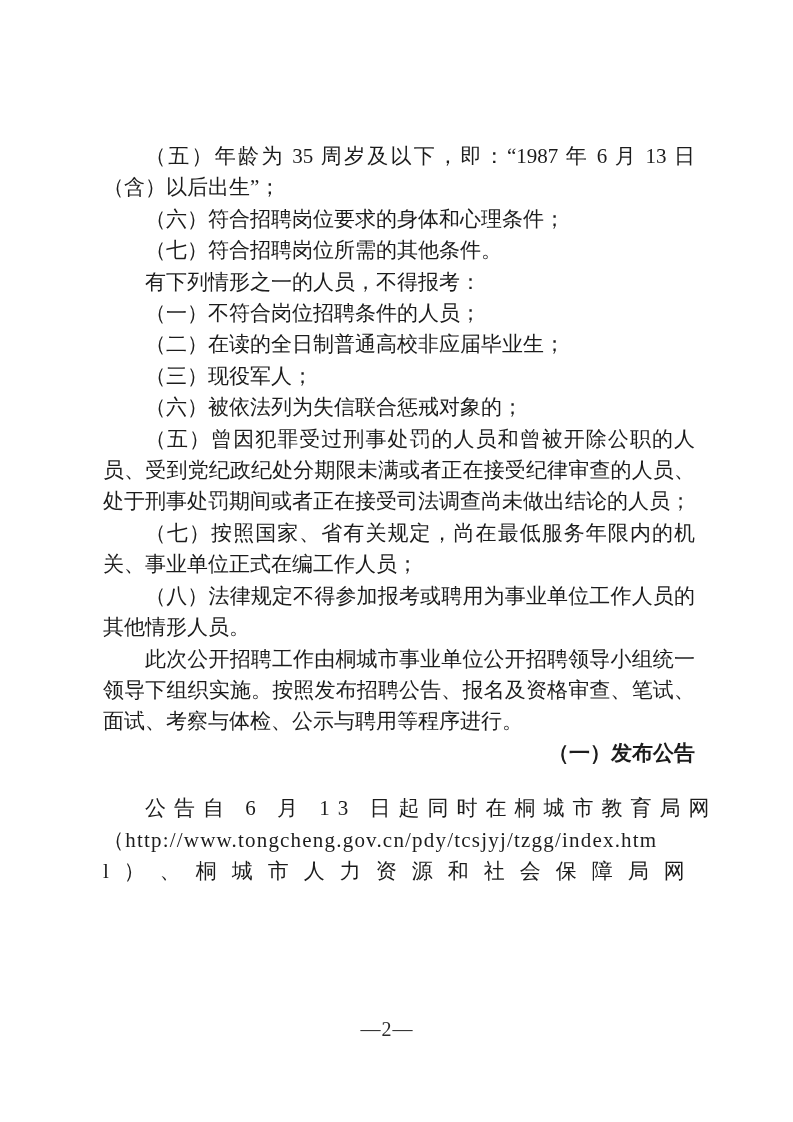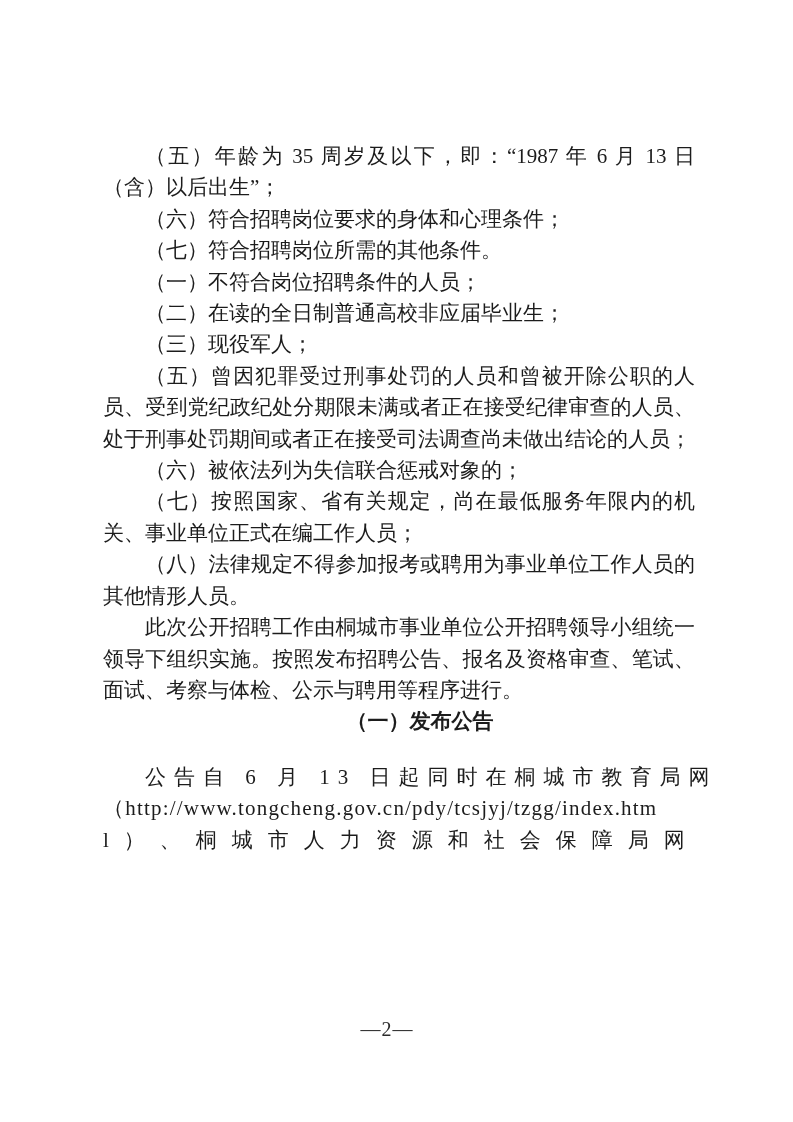--- a/index.html
+++ b/index.html
@@ -33,21 +33,21 @@
   }
   .para.heading {
     text-indent: 2em;
     font-weight: bold;
     font-family: "Liberation Sans", "DejaVu Sans", sans-serif;
     text-align: left;
   }
   .para.subheading {
     text-indent: 2em;
     font-weight: bold;
-    text-align: center;
+    text-align: right;
   }
   .para.spread-first {
     text-indent: 2em;
     letter-spacing: 8px;
     white-space: nowrap;
     text-align: center;
     margin-top: 24px;
   }
   .para.spread-url {
     letter-spacing: 1.2px;
@@ -71,25 +71,26 @@
   }
 </style>
 </head>
 <body>
 
 <div class="page">
   <main class="doc-body">
       <p class="para body">（五）年龄为 35 周岁及以下，即：“1987 年 6 月 13 日（含）以后出生”；</p>
       <p class="para body">（六）符合招聘岗位要求的身体和心理条件；</p>
       <p class="para body">（七）符合招聘岗位所需的其他条件。</p>
+      <p class="para body">有下列情形之一的人员，不得报考：</p>
       <p class="para body">（一）不符合岗位招聘条件的人员；</p>
       <p class="para body">（二）在读的全日制普通高校非应届毕业生；</p>
       <p class="para body">（三）现役军人；</p>
+      <p class="para body">（六）被依法列为失信联合惩戒对象的；</p>
       <p class="para body">（五）曾因犯罪受过刑事处罚的人员和曾被开除公职的人员、受到党纪政纪处分期限未满或者正在接受纪律审查的人员、处于刑事处罚期间或者正在接受司法调查尚未做出结论的人员；</p>
-      <p class="para body">（六）被依法列为失信联合惩戒对象的；</p>
       <p class="para body">（七）按照国家、省有关规定，尚在最低服务年限内的机关、事业单位正式在编工作人员；</p>
       <p class="para body">（八）法律规定不得参加报考或聘用为事业单位工作人员的其他情形人员。</p>
       <p class="para body">此次公开招聘工作由桐城市事业单位公开招聘领导小组统一领导下组织实施。按照发布招聘公告、报名及资格审查、笔试、面试、考察与体检、公示与聘用等程序进行。</p>
       <p class="para subheading">（一）发布公告</p>
       <p class="para spread-first">公告自 6 月 13 日起同时在桐城市教育局网</p>
       <p class="para spread-url">（http://www.tongcheng.gov.cn/pdy/tcsjyj/tzgg/index.htm</p>
       <p class="para spread-last">l）、桐城市人力资源和社会保障局网</p>
     </main>
   <div class="page-number">—2—</div>
 </div>

